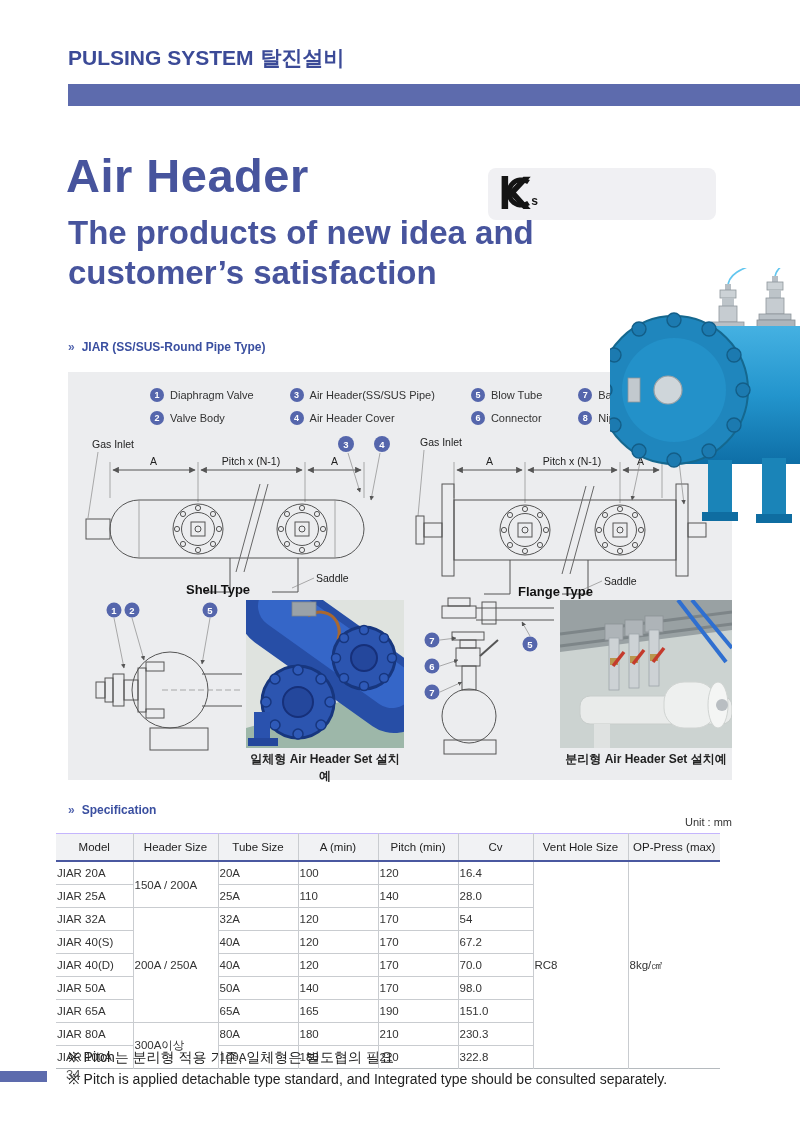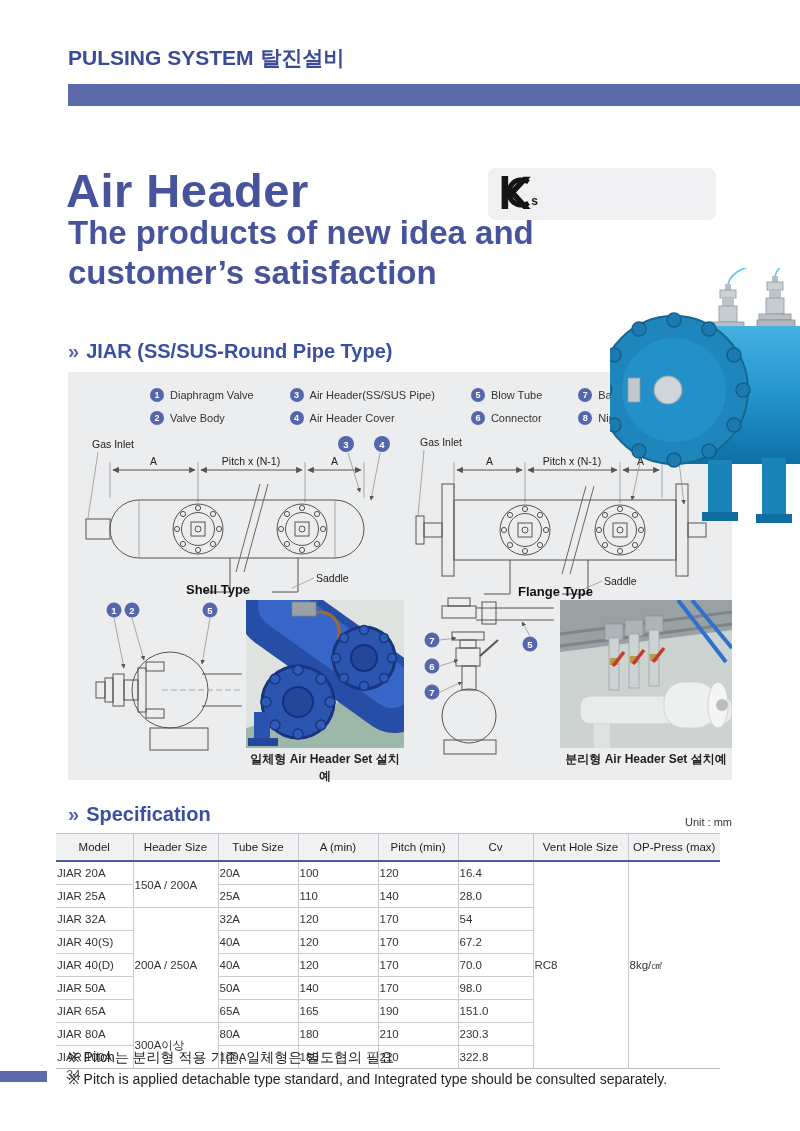--- a/index.html
+++ b/index.html
@@ -5,31 +5,31 @@
   html,body{margin:0;padding:0;background:#fff;}
   .page{position:relative;width:800px;height:1131px;background:#fff;overflow:hidden;
         font-family:"Liberation Sans",sans-serif;}
 
   
   .doc-header{position:absolute;left:68px;top:44px;font-size:21px;font-weight:bold;color:#3b4a97;}
   .doc-header .ko{margin-left:7px;}
   .top-bar{position:absolute;left:68px;right:0;top:84px;height:22px;background:#5d6bad;}
 
   
-  .hero-title{position:absolute;left:66px;top:148px;font-size:47px;font-weight:bold;color:#47549d;letter-spacing:0.5px;margin-top:15px;}
+  .hero-title{position:absolute;left:66px;top:148px;font-size:47px;font-weight:bold;color:#47549d;letter-spacing:0.5px;}
   .hero-sub{position:absolute;left:68px;top:213px;font-size:33px;font-weight:bold;color:#47549d;line-height:1.22;}
 
   
   .cert{position:absolute;left:488px;top:168px;width:228px;height:52px;background:#f0f0f3;border-radius:8px;
         display:flex;align-items:center;gap:10px;padding:0 11px;box-sizing:border-box;}
   .cert-text .l1{font-size:13px;font-weight:bold;color:#141414;}
   .cert-text .l2{font-size:11.5px;color:#555;margin-top:2px;}
 
   
-  .section-head{position:absolute;left:68px;font-size:20px;font-weight:bold;color:#3a4fa0;}
+  .section-head{position:absolute;left:68px;font-size:12px;font-weight:bold;color:#3a4fa0;}
   .section-head .chev{color:#5668b0;margin-right:7px;font-weight:bold;}
   .sh-jiar{top:340px;}
   .sh-spec{top:803px;}
   .unit{position:absolute;right:68px;top:816px;font-size:11px;color:#333;margin-left:28px;}
 
   
   .panel{position:absolute;left:68px;top:372px;width:664px;height:408px;background:#ecedef;}
   .legend{position:absolute;left:82px;top:13px;display:grid;grid-template-rows:repeat(2,20px);
           grid-auto-flow:column;column-gap:36px;row-gap:3px;}
   .legend-item{display:flex;align-items:center;gap:6px;font-size:11px;color:#333;white-space:nowrap;}

